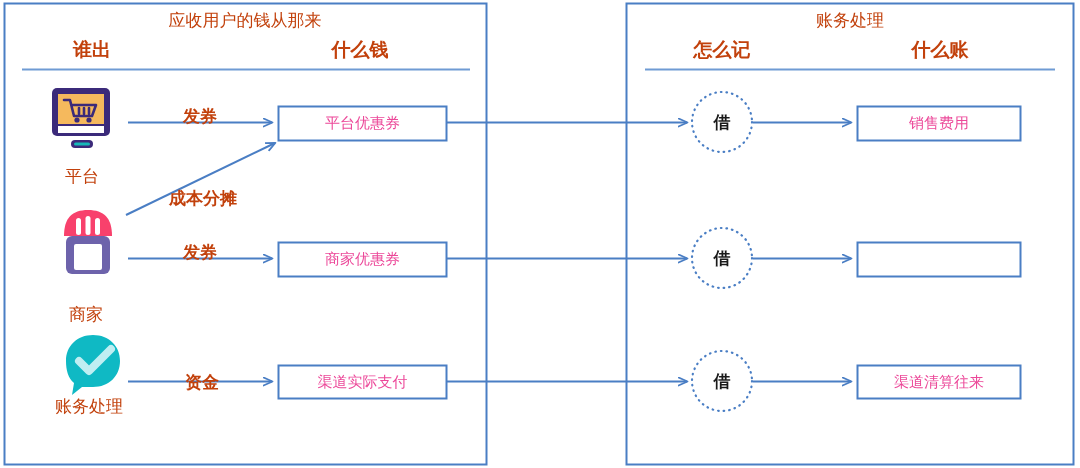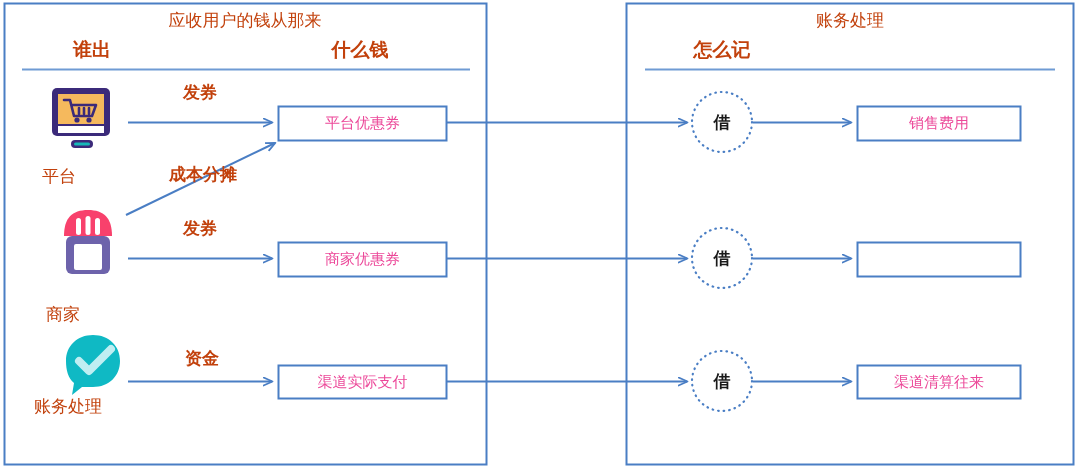--- a/index.html
+++ b/index.html
@@ -31,25 +31,27 @@
     font-size:17px;
     text-align:center;
   }
   .col-head{
     font-size:19px;
     font-weight:bold;
     text-align:center;
   }
   .node-label{
     font-size:17px;
+    text-align:center;
   }
   .edge-label{
     font-size:17px;
     font-weight:bold;
     text-align:center;
+    margin-top:24px;
   }
   .box-text{
     position:absolute;
     display:flex;
     align-items:center;
     justify-content:center;
     font-size:15px;
     color:#ec4899;
     white-space:nowrap;
   }
@@ -108,20 +110,21 @@
     <line x1="753" y1="381.5" x2="851" y2="381.5" stroke="#4a7ec4" stroke-width="2" marker-end="url(#openarrow)"></line>
     <rect x="857.5" y="365.5" width="163" height="33" fill="#ffffff" stroke="#4a7ec4" stroke-width="2"></rect>
   </svg>
 
   <div class="lbl panel-title" style="left:125px; top:12px; width:240px;">应收用户的钱从那来</div>
   <div class="lbl col-head" style="left:42px; top:40px; width:100px;">谁出</div>
   <div class="lbl col-head" style="left:300px; top:40px; width:120px;">什么钱</div>
 
   <div class="lbl panel-title" style="left:730px; top:12px; width:240px;">账务处理</div>
   <div class="lbl col-head" style="left:672px; top:40px; width:100px;">怎么记</div>
+  <div class="lbl col-head" style="left:880px; top:40px; width:120px;">什么账</div>
 
   <div class="icon" style="left:48px; top:86px;">
     <svg width="66" height="70" viewBox="0 0 66 70">
       <rect x="4" y="2" width="58" height="48" rx="5" fill="#3b2a7a"></rect>
       <rect x="10" y="8" width="46" height="30" fill="#f5b95d"></rect>
       <rect x="10" y="40" width="46" height="7" fill="#ffffff"></rect>
       <g fill="none" stroke="#3b2a7a" stroke-width="2.6" stroke-linecap="round" stroke-linejoin="round">
         <path d="M16 14 L22 14 L26 30 L44 30 L48 19 L24 19"></path>
         <path d="M31 22 L31 28 M36 22 L36 28 M41 22 L41 28"></path>
       </g>

